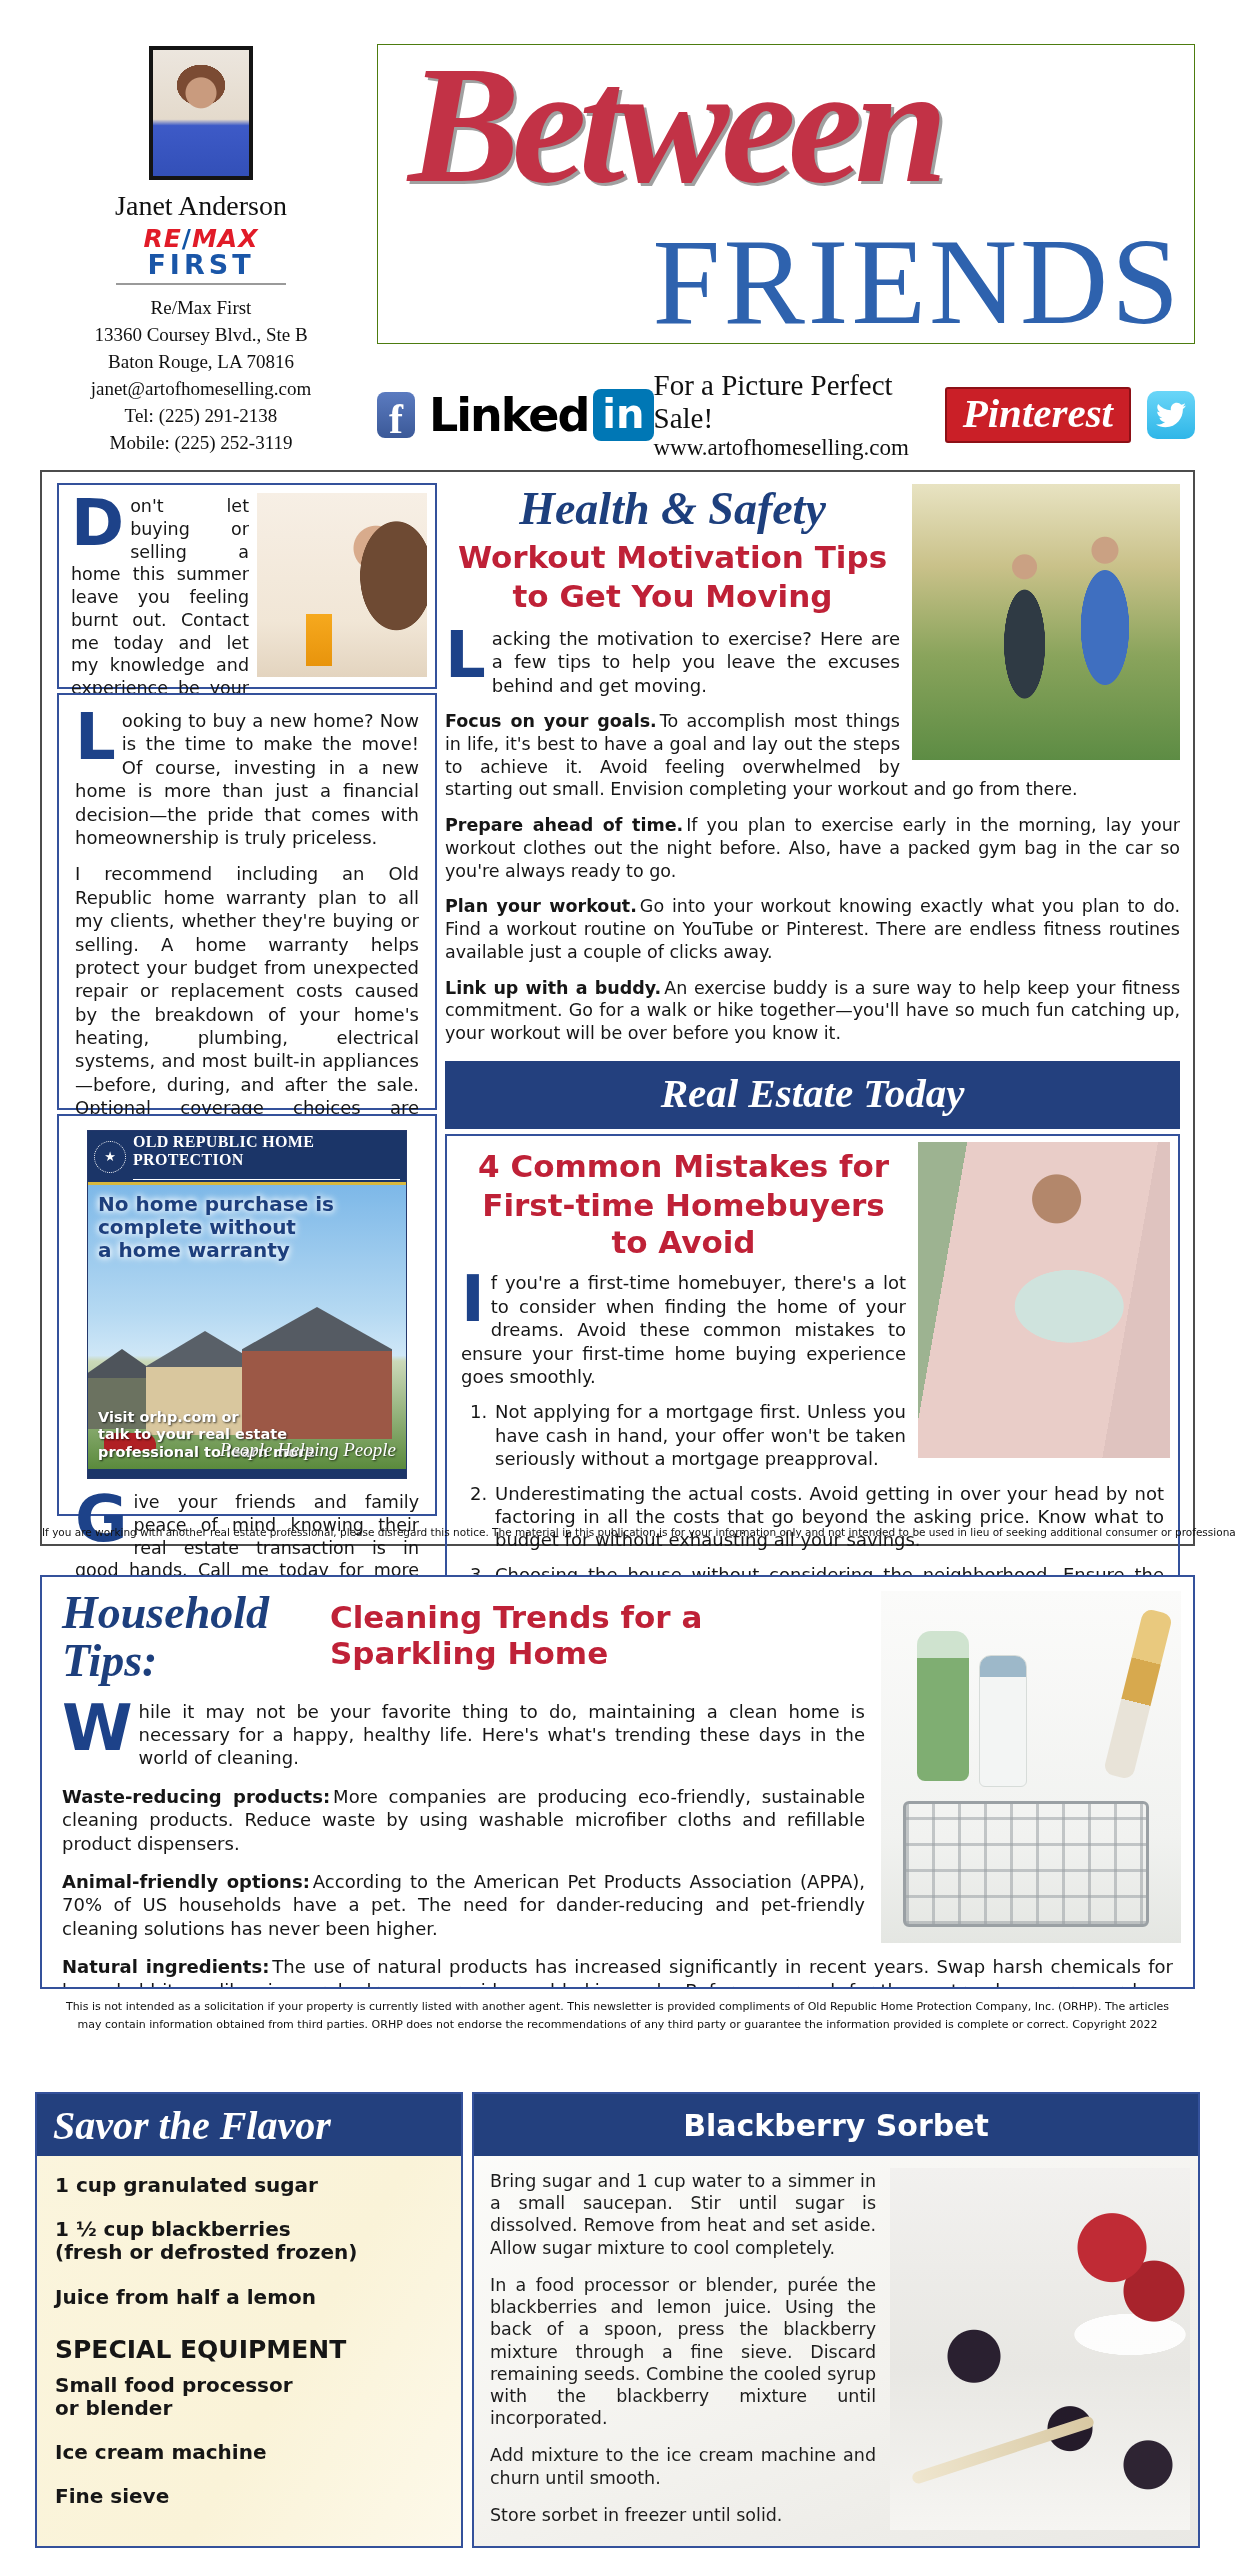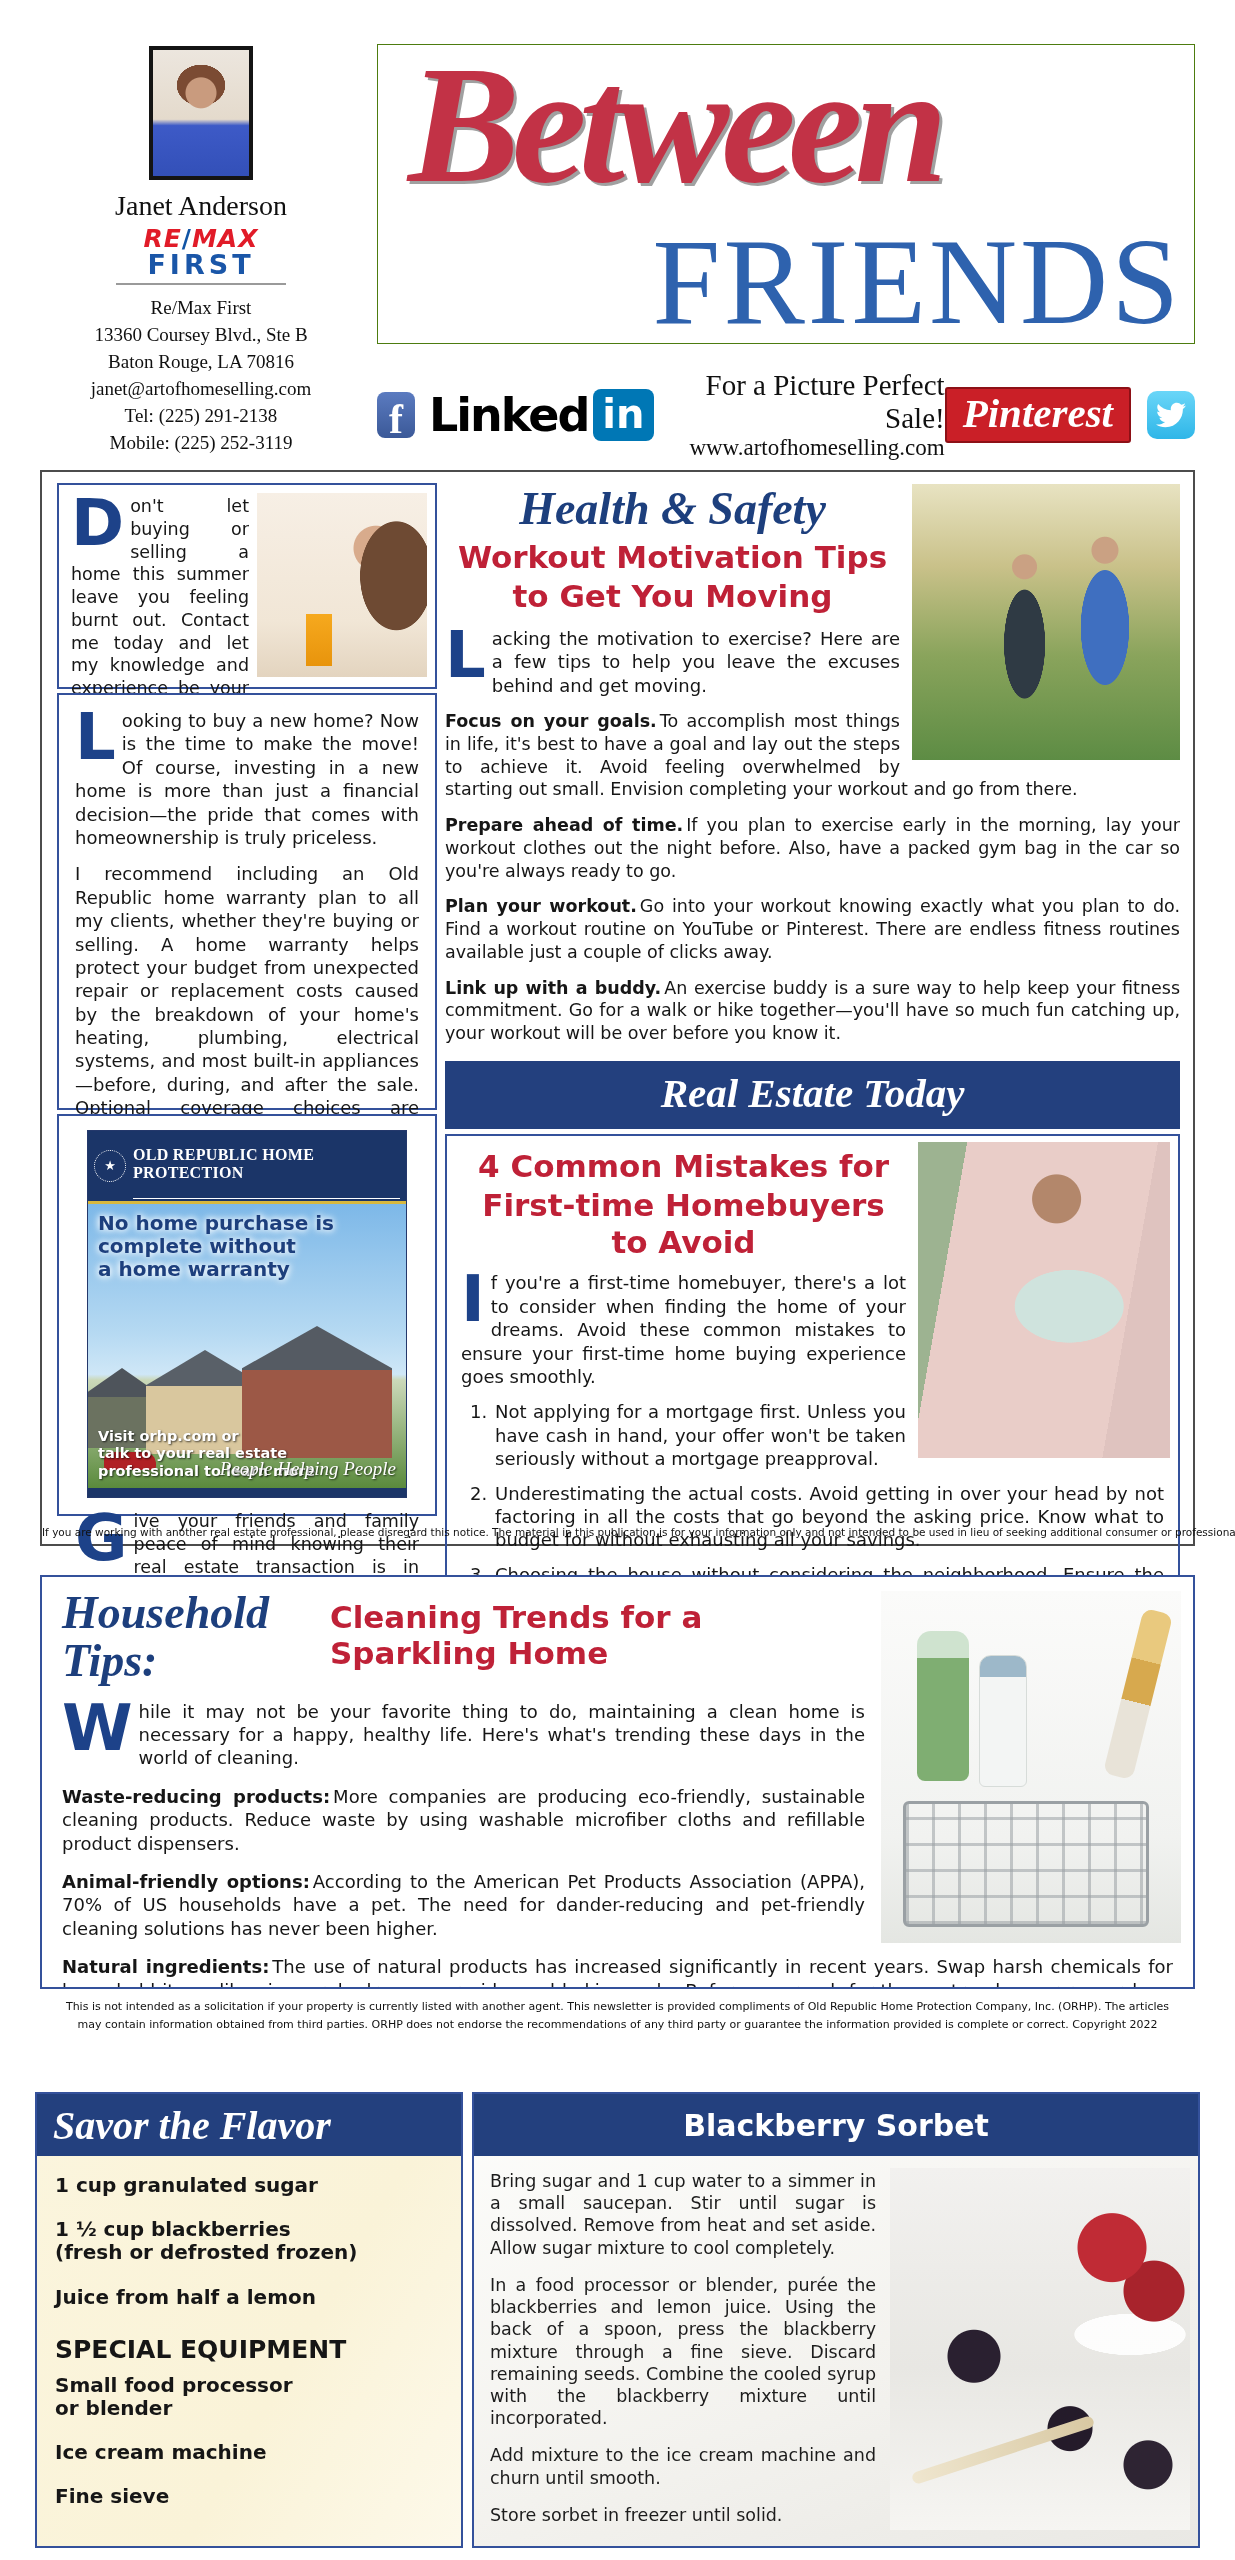--- a/index.html
+++ b/index.html
@@ -31,21 +31,21 @@
     font-size:122px;line-height:1.1;color:#2e62ae;letter-spacing:3px;}
 
   .social-row{position:absolute;left:377px;top:384px;width:818px;height:62px;display:flex;align-items:center;}
   .fb-icon{width:38px;height:46px;background:linear-gradient(180deg,#5b7bc0,#3b5998);border-radius:8px;
     color:#fff;font-family:"Liberation Serif",serif;font-weight:bold;font-size:42px;text-align:center;
     line-height:54px;overflow:hidden;}
   .linkedin{display:flex;align-items:center;margin-left:14px;}
   .linkedin-word{font-weight:bold;font-size:46px;letter-spacing:-2px;color:#000;}
   .linkedin-in{margin-left:5px;background:#0077b5;color:#fff;font-weight:bold;font-size:40px;
     border-radius:8px;padding:0 9px;height:52px;line-height:50px;}
-  .tagline{flex:1;text-align:right;}
+  .tagline{flex:1;text-align:left;}
   .tagline-1{font-family:"Liberation Serif",serif;font-size:29px;color:#101010;}
   .tagline-2{font-family:"Liberation Serif",serif;font-size:23px;color:#101010;}
   .pinterest{background:#ca1f27;color:#fff;border:2px solid #8d1016;border-radius:3px;height:52px;
     padding:0 16px;font-family:"Liberation Serif",serif;font-style:italic;font-weight:bold;
     font-size:41px;line-height:48px;}
   .twitter{width:48px;height:48px;background:linear-gradient(180deg,#6ad6f8,#2fb6e8);border-radius:10px;
     margin-left:16px;display:flex;align-items:center;justify-content:center;}
 
   
   .main-box{position:absolute;left:40px;top:470px;width:1155px;height:1076px;border:2px solid #4c4c4c;
@@ -68,21 +68,21 @@
       linear-gradient(180deg,#f7efe5 0%,#f1e6d6 70%,#e3d4bf 100%);
     background-size:26px 52px,100% 100%,100% 100%,100% 100%;
     background-position:34% 92%,0 0,0 0,0 0;background-repeat:no-repeat;}
 
   .orhp-ad{width:318px;margin:4px auto 12px;border:1px solid #24386b;}
   .orhp-head{background:#1b3568;color:#fff;min-height:50px;display:flex;align-items:center;
     justify-content:center;border-bottom:3px solid #d8b83e;padding:2px 6px;box-sizing:border-box;}
   .orhp-star{width:30px;height:30px;border:1.5px dotted #fff;border-radius:50%;flex:0 0 auto;
     margin-right:7px;color:#fff;font-size:13px;text-align:center;line-height:30px;}
   .orhp-brand{font-family:"Liberation Serif",serif;font-weight:bold;font-size:16px;
-    border-bottom:1px solid #fff;padding-bottom:16px;letter-spacing:0.3px;margin-top:13px;}
+    border-bottom:1px solid #fff;padding-bottom:10px;letter-spacing:0.3px;}
   .orhp-photo{position:relative;height:284px;overflow:hidden;
     background:linear-gradient(180deg,#7db8e8 0%,#b5d9f2 45%,#cfe7f7 60%,#cbd9b9 62%,#5a8a3c 100%);}
   .orhp-house{position:absolute;}
   .h1{right:14px;bottom:30px;width:150px;height:132px;
     clip-path:polygon(0 32%,50% 0,100% 32%,100% 100%,0 100%);
     background:linear-gradient(180deg,#555b63 0 33%,#9c5846 33% 100%);}
   .h2{left:58px;bottom:34px;width:118px;height:104px;
     clip-path:polygon(0 34%,50% 0,100% 34%,100% 100%,0 100%);
     background:linear-gradient(180deg,#596068 0 35%,#d9c79e 35% 100%);}
   .h3{left:-6px;bottom:40px;width:80px;height:80px;

